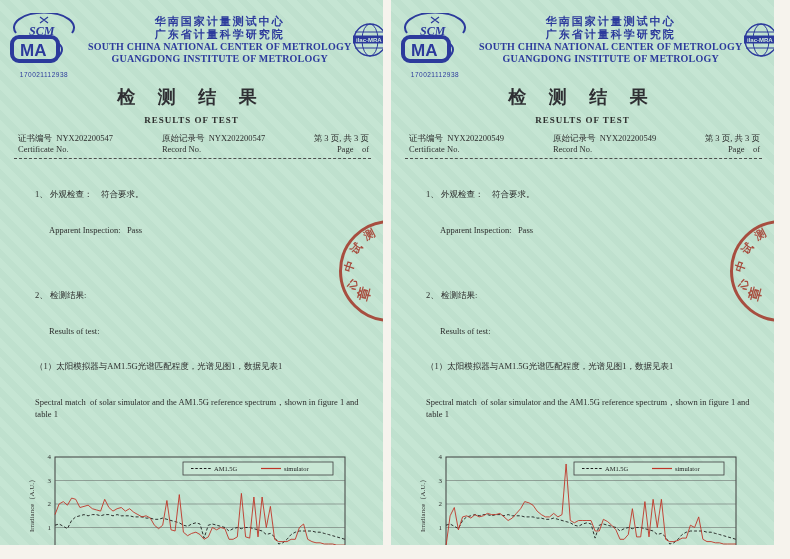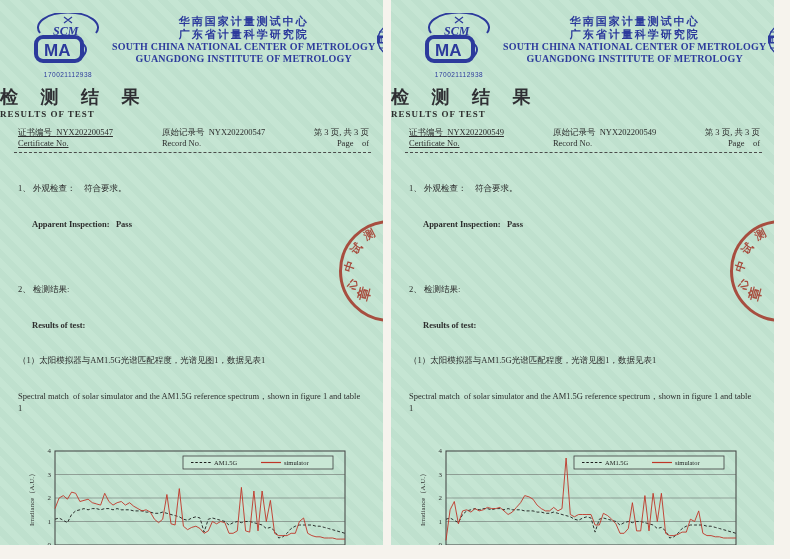--- a/index.html
+++ b/index.html
@@ -2,40 +2,40 @@
 <html><head>
 <meta charset="utf-8">
 <style>
   html,body{margin:0;padding:0;}
   body{width:790px;height:559px;position:relative;background:#f6f3ed;
        font-family:"Liberation Serif",serif;color:#2d2d2d;overflow:hidden;}
   .sheet{position:absolute;top:0;width:383px;height:545px;background:#c2e4d1;overflow:hidden;
          background-image:repeating-linear-gradient(45deg,rgba(255,255,255,0.05) 0 7px,rgba(0,0,0,0.015) 7px 14px);}
   #sheet0{left:0;} #sheet1{left:391px;}
   
-  .hdr{display:flex;align-items:flex-start;padding:13px 8px 0 24px;}
+  .hdr{display:flex;align-items:flex-start;padding:13px 8px 0 0;}
   .logo{width:88px;flex:none;text-align:center;color:#2c3a9c;}
   .logo .num{font-size:6.5px;letter-spacing:0.5px;margin-top:-2px;font-family:"Liberation Sans",sans-serif;}
   .orgs{flex:1;text-align:center;color:#2c3a9c;padding-top:2px;}
   .org-cn{font-size:11px;font-weight:bold;letter-spacing:2px;line-height:1.18;white-space:nowrap;}
   .org-en{font-size:10px;font-weight:bold;line-height:1.25;letter-spacing:0.2px;white-space:nowrap;}
   .marks{flex:none;display:flex;align-items:flex-end;gap:3px;padding-top:8px;text-decoration:underline;}
   .accred{font-size:5.5px;line-height:1.35;color:#2c3a9c;text-align:left;white-space:pre-line;
           font-family:"Liberation Sans",sans-serif;width:40px;}
   
-  .rtitle{margin-top:7px;}
+  .rtitle{text-align:center;margin-top:7px;}
   .rtitle-cn{font-size:18px;font-weight:bold;letter-spacing:9px;color:#2f2f33;}
-  .rtitle-en{font-size:9px;font-weight:bold;letter-spacing:1px;margin-top:0;}
+  .rtitle-en{font-size:9px;font-weight:bold;letter-spacing:1px;margin-top:6px;}
   
   .cert{display:flex;padding:8px 14px 0 18px;font-size:8.5px;line-height:1.3;}
-  .cert .c1{width:41%;text-decoration:underline;} .cert .c2{width:36%;} .cert .c3{width:23%;text-align:right;}
+  .cert .c1{width:41%;} .cert .c2{width:36%;} .cert .c3{width:23%;text-align:right;}
   .rule{border-bottom:1.3px dashed #4c4c4c;margin:3px 12px 0 14px;}
   
-  .sec{padding:6px 18px 0 18px;font-size:8.5px;line-height:1.4;white-space:pre-wrap;}
-  .sec .en{padding-left:14px;font-weight:bold;}
+  .sec{padding:6px 18px 0 24px;font-size:8.5px;line-height:1.4;white-space:pre-wrap;margin-left:11px;}
+  .sec .en{padding-left:14px;}
   
   .chartwrap{width:334px;height:136px;margin:4px auto 0 auto;position:relative;}
   
   .stamp{position:absolute;right:-58px;top:220px;width:96px;height:96px;border:3px solid #a43a2c;
          border-radius:50%;opacity:0.88;}
   .stamp span{position:absolute;color:#a43a2c;font-weight:bold;font-size:11px;}
   .stamp .ctr{font-size:14px;}
 </style>
 </head>
 <body>

